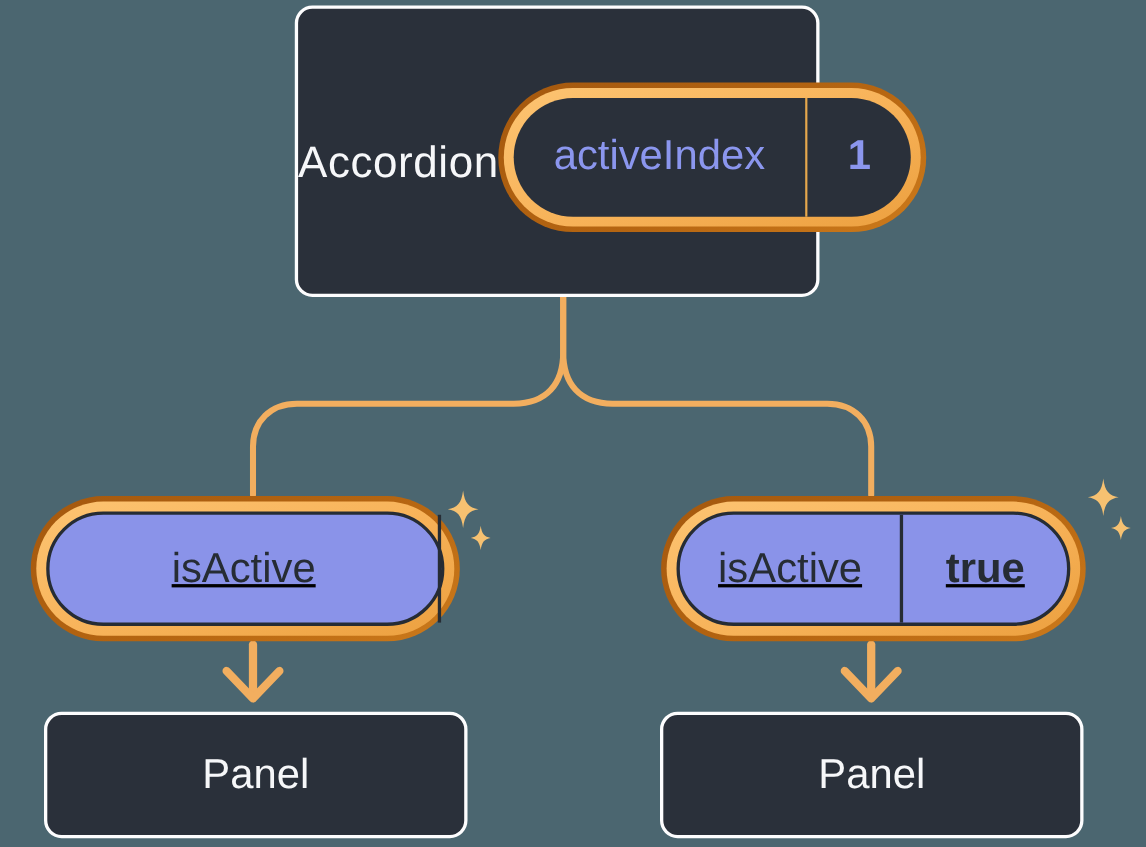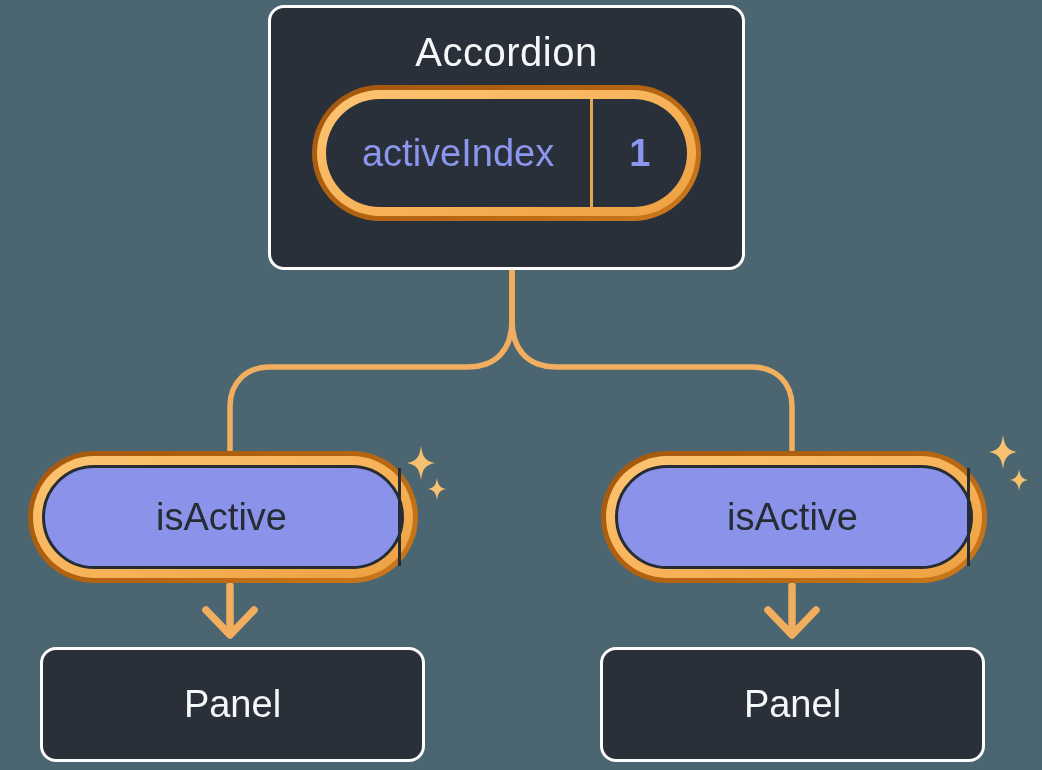--- a/index.html
+++ b/index.html
@@ -12,21 +12,21 @@
     position:relative; width:1042px; height:770px;
     background:#4b6670;
   }
   .overlay-svg { position:absolute; left:0; top:0; width:1042px; height:770px; pointer-events:none; }
 
   
   .card {
     position:absolute; background:#2a303a;
     border:3px solid #fdfdfe; border-radius:16px;
     box-sizing:border-box;
-    display:flex; flex-direction:column; align-items:center;
+    display:flex; align-items:center;
   }
   .card.root { left:268px; top:5px; width:477px; height:265px; }
   .card.panel { left:40px; top:647px; width:385px; height:115px; justify-content:center; }
   .card.panel.right { left:600px; }
   .card-title {
     color:#f6f7f9; font-size:40px; font-weight:500;
     margin-top:22px; letter-spacing:0.5px;
   }
   .panel-label { color:#f6f7f9; font-size:38px; font-weight:500; }
 
@@ -56,21 +56,21 @@
   .pill-value { flex:1; font-weight:bold; }
   .pill-body.purple .pill-name { flex:1.35; }
   .pill-body.purple .pill-value { flex:1; }
   .pill-divider { width:3px; align-self:stretch; }
   .pill-body.dark  .pill-divider { background:#e5a74d; width:2.5px; }
   .pill-body.purple .pill-divider { background:#262c34; }
   .pill-body.dark .pill-section { color:#8b96ee; font-size:38px; }
   .pill-body.purple .pill-section { color:#262c34; font-size:38px; }
 
   .root-pill { margin-top:10px; }
-  .float-pill { position:absolute; }
+  .float-pill { position:absolute;text-decoration:underline; }
   .float-pill.left { left:28px; top:451px; }
   .float-pill.right { left:601px; top:451px; }
 </style>
 </head>
 <body>
 
 <div class="stage">
 
   <svg class="overlay-svg" viewBox="0 0 1042 770" xmlns="http://www.w3.org/2000/svg">
     <g stroke="#f2ae5f" stroke-width="5.5" fill="none" stroke-linecap="round">
@@ -122,20 +122,21 @@
         <div class="pill-divider"></div>
       </div>
     </div>
   </div>
 
   <div class="pill-outer float-pill right">
     <div class="pill-band">
       <div class="pill-body purple narrow">
         <div class="pill-section pill-name">isActive</div>
         <div class="pill-divider"></div>
+        <div class="pill-section pill-value">true</div>
       </div>
     </div>
   </div>
 
   <div class="card panel">
     <div class="panel-label">Panel</div>
   </div>
   <div class="card panel right">
     <div class="panel-label">Panel</div>
   </div>

